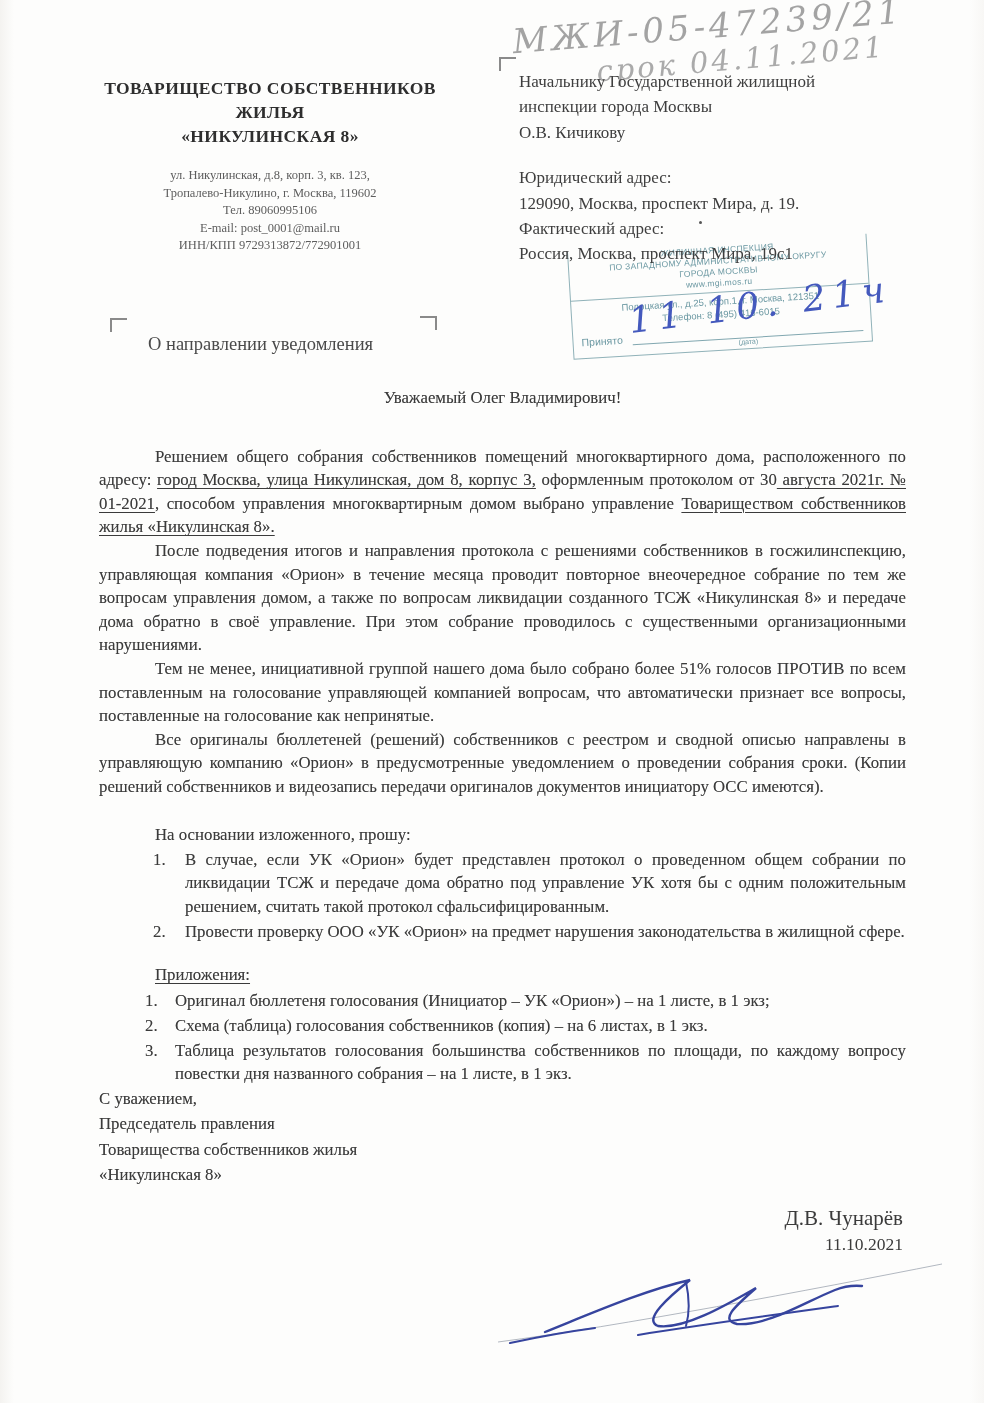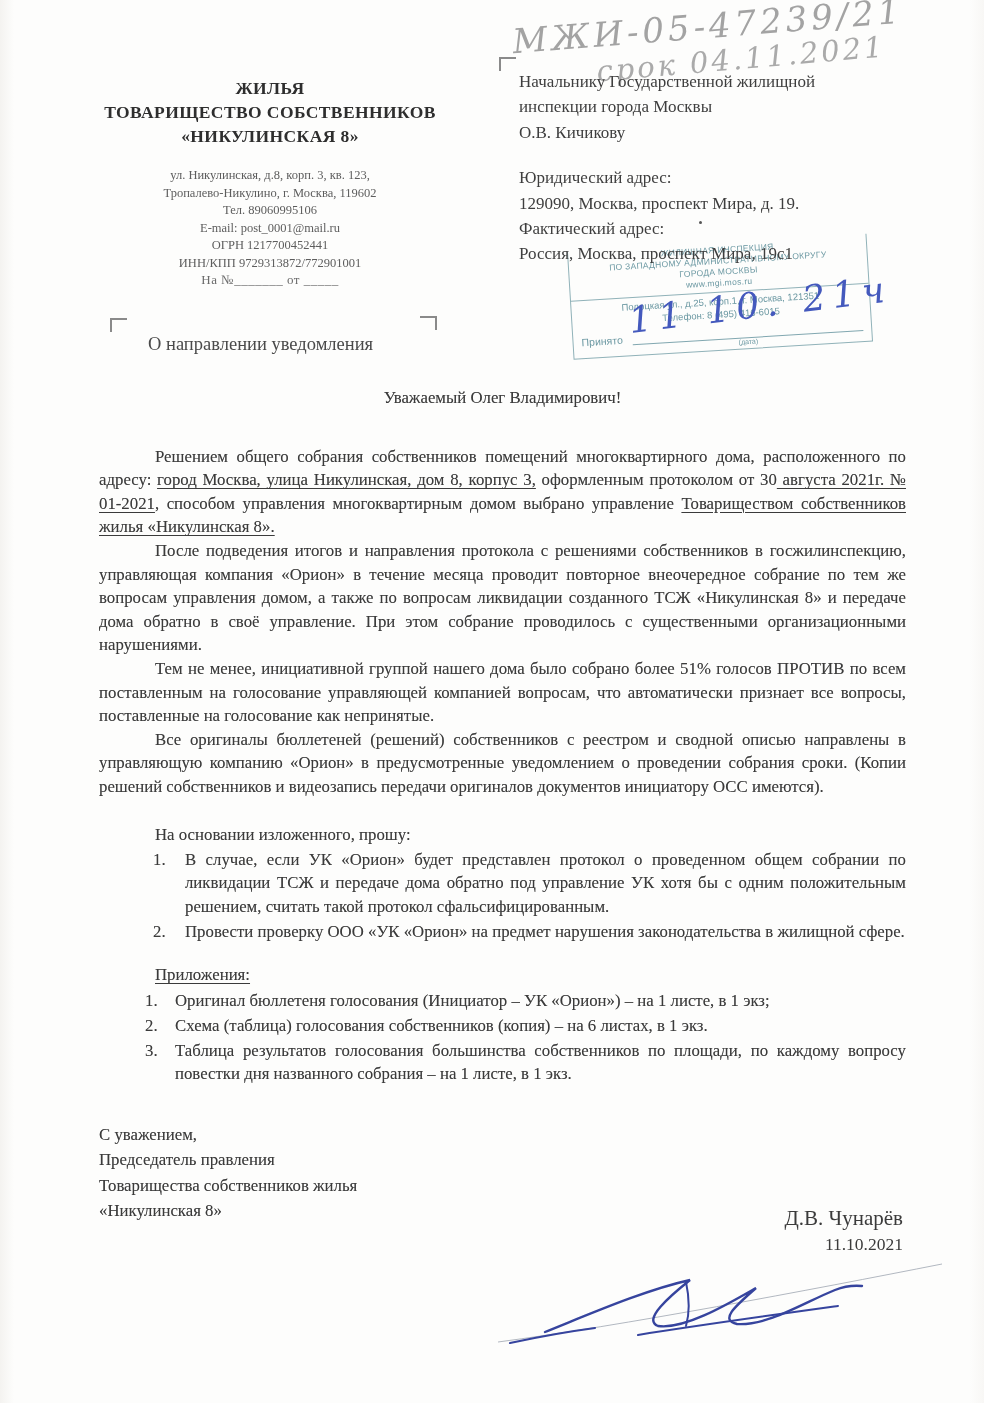--- a/index.html
+++ b/index.html
@@ -45,53 +45,51 @@
         text-align:justify;color:#3b3b3b;text-shadow:0 0 .4px rgba(60,60,60,.4);}
   .salutation{text-align:center;margin-bottom:35px;}
   .body p{margin:0;text-indent:56px;}
   .ul{text-decoration:underline;text-underline-offset:3px;}
   .req-intro{margin-top:24px;text-indent:56px;}
   .row{display:flex;margin-top:1.5px;}
   .req-num{margin-left:54px;width:32px;flex:none;}
   .req-text{flex:1;text-align:justify;font-family:Liberation Serif, serif;}
   .att-title{margin-top:20px;margin-left:56px;text-decoration:underline;text-underline-offset:3px;}
   .att-num{margin-left:46px;width:30px;flex:none;}
-  .closing{margin-top:36px;line-height:25.5px;text-align:left;}
+  .closing{line-height:25.5px;text-align:left;}
   .sig-name{right:81px;top:1206px;font-size:21px;}
   .sig-date{right:81px;top:1234px;font-size:17.5px;}
   .ink-dot{left:699px;top:221px;width:3px;height:3px;background:#555;border-radius:50%;z-index:2;}
   svg{display:block;}
 </style>
 </head>
 <body>
 
 <div class="page">
 
   <div class="abs note1">МЖИ-05-47239/21</div>
   <div class="abs note2">срок 04.11.2021</div>
 
   <div class="abs crop tl" style="left:499px;top:57px;"></div>
   <div class="abs crop tl" style="left:110px;top:318px;"></div>
   <div class="abs crop tr" style="left:420px;top:316px;"></div>
 
   <div class="abs lh-col">
     <div class="org">
+      <div>ТОВАРИЩЕСТВО СОБСТВЕННИКОВ</div>
       <div>ЖИЛЬЯ</div>
-      <div>ТОВАРИЩЕСТВО СОБСТВЕННИКОВ</div>
       <div>«НИКУЛИНСКАЯ 8»</div>
     </div>
     <div class="contacts">
       <div>ул. Никулинская, д.8, корп. 3, кв. 123,</div>
       <div>Тропалево-Никулино, г. Москва,  119602</div>
       <div>Тел. 89060995106</div>
       <div>E-mail: post_0001@mail.ru</div>
-      <div>ОГРН 1217700452441</div>
       <div>ИНН/КПП 9729313872/772901001</div>
     </div>
-    <div class="refline">На №_______ от _____</div>
   </div>
 
   <div class="abs subject">О направлении уведомления</div>
 
   <div class="abs addr">
     <div>Начальнику Государственной жилищной</div>
     <div>инспекции города Москвы</div>
     <div>О.В. Кичикову</div>
     <div class="addr-gap"></div>
     <div>Юридический адрес:</div>

